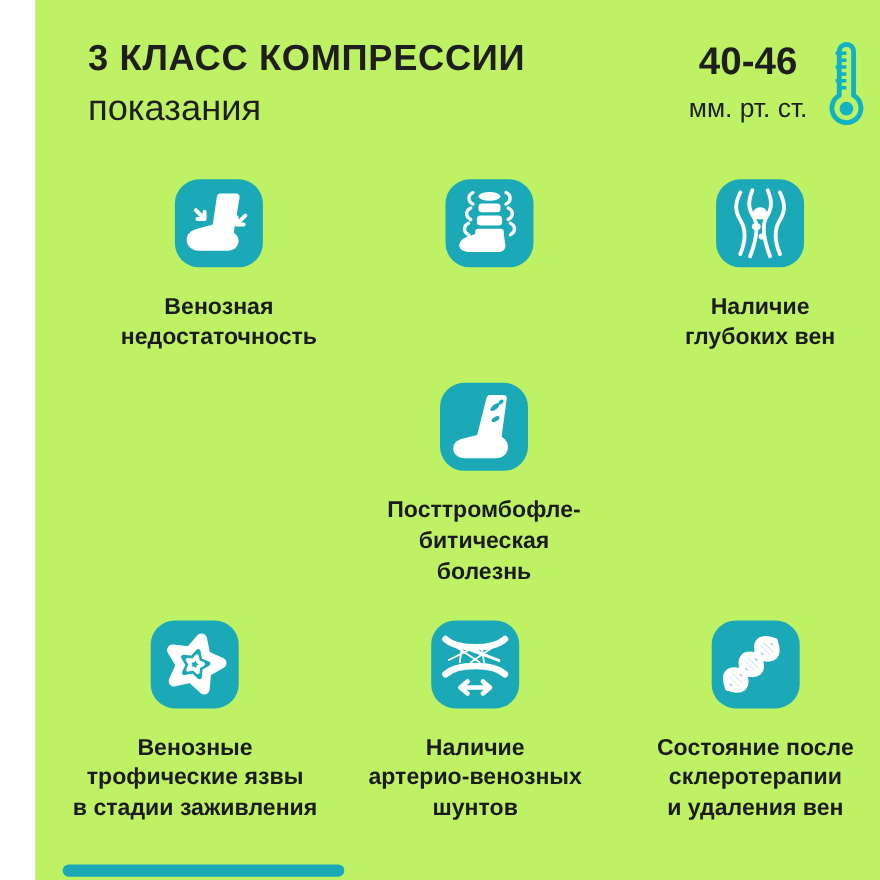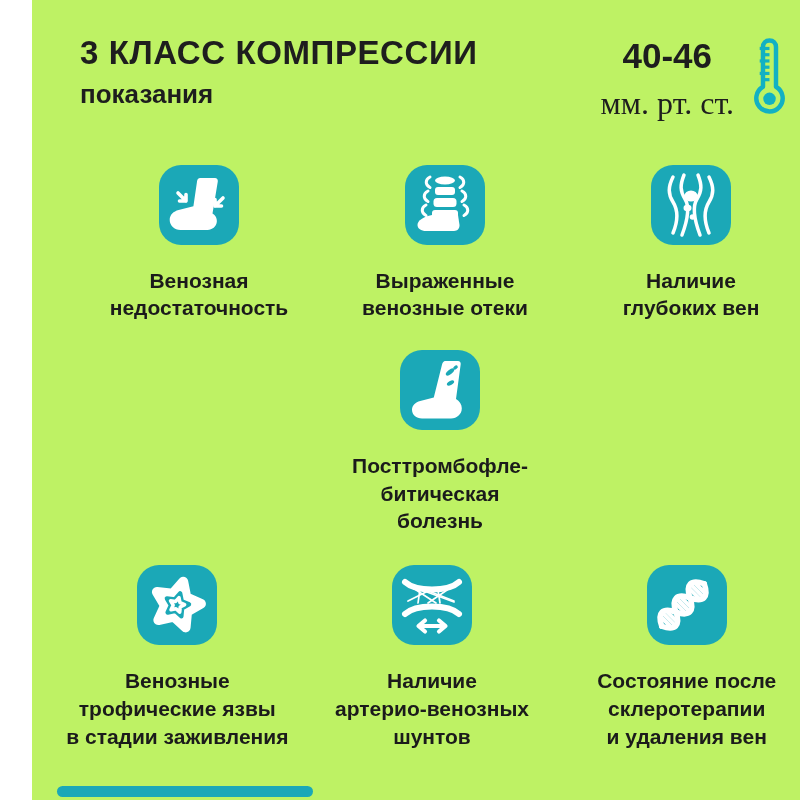--- a/index.html
+++ b/index.html
@@ -5,25 +5,25 @@
   html,body{margin:0;padding:0;}
   body{width:800px;height:800px;background:#fff;overflow:hidden;
        font-family:"Liberation Sans","DejaVu Sans",sans-serif;}
   .page{position:relative;width:800px;height:800px;background:#bef264;color:var(--text,#1e1e1e);margin-left:32px;}
 
   
   .header{display:flex;justify-content:space-between;align-items:flex-start;
           padding:34px 42px 0 48px;}
   .title{font-size:33px;font-weight:700;letter-spacing:.6px;line-height:1.15;margin:0;
          color:var(--text);}
-  .subtitle{font-size:26px;font-weight:700;margin-top:7px;color:var(--text);}
+  .subtitle{font-size:33px;font-weight:400;margin-top:7px;color:var(--text);}
   .header-right{display:flex;align-items:flex-start;gap:15px;}
   .pressure{text-align:center;margin-top:3px;}
   .pressure-range{font-size:35px;font-weight:700;line-height:1.1;color:var(--text);}
-  .pressure-units{font-size:32px;font-weight:400;margin-top:9px;color:var(--text);font-family:Liberation Serif, serif;}
+  .pressure-units{font-size:24px;font-weight:400;margin-top:9px;color:var(--text);}
   .thermo{width:41px;height:84px;margin-top:2px;}
 
   
   .grid{width:800px;}
   .row{box-sizing:border-box;}
   .row.cols-3{display:grid;grid-template-columns:repeat(3,1fr);padding:0 18px;}
   .row.cols-2{display:flex;justify-content:center;gap:16px;padding-left:16px;}
   .row.r0{margin-top:43px;padding-left:44px;}
   .row.r1{margin-top:28px;}
   .row.r2{margin-top:30px;}
@@ -97,22 +97,20 @@
               </g>
               <g fill="#fff">
                 <ellipse cx="40" cy="15.5" rx="10" ry="4"></ellipse>
                 <rect x="30" y="22" width="20" height="8" rx="3"></rect>
                 <rect x="28.5" y="33" width="23" height="9" rx="3.5"></rect>
                 <rect x="27" y="45" width="26" height="8" rx="3"></rect>
                 <path d="M27 50 h26 l1.5 10 c0.3 3 -2 6 -5.5 6 H21 c-5 0 -8.5 -2.5 -8.5 -6 0 -4.5 6 -8.5 14.5 -10 z"></path>
               </g>
             </svg>
           </div>
-          <div class="label">Выраженные
-венозные отеки</div>
         </div>
         <div class="item">
           <div class="tile">
             <svg viewBox="0 0 80 80">
               <g stroke="#fff" stroke-width="3.5" stroke-linecap="round" fill="none">
                 <path d="M22 12 C17 22 17 29 22 37 C27 45 27 56 22 68"></path>
                 <path d="M58 12 C63 22 63 29 58 37 C53 45 53 56 58 68"></path>
                 <path d="M33 10 C29 20 29 26 34 34 C39 42 37 54 31 70"></path>
                 <path d="M47 10 C51 20 51 26 46 34 C41 42 43 54 49 70"></path>
               </g>

